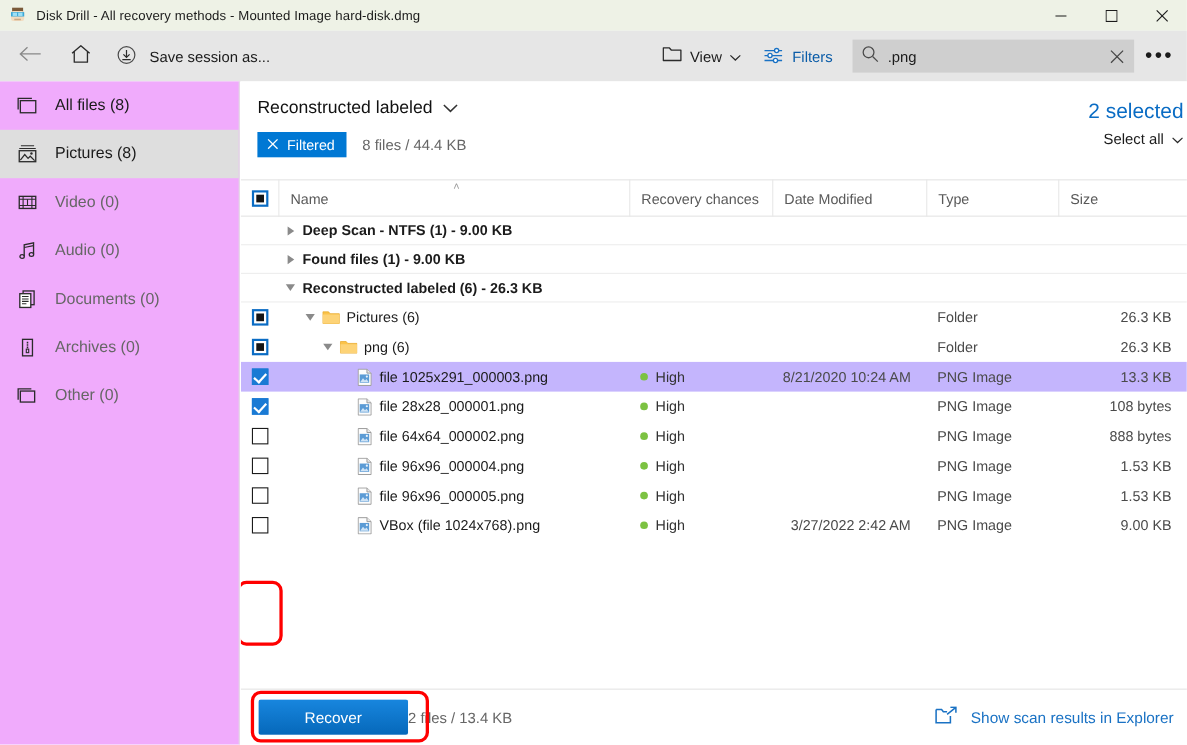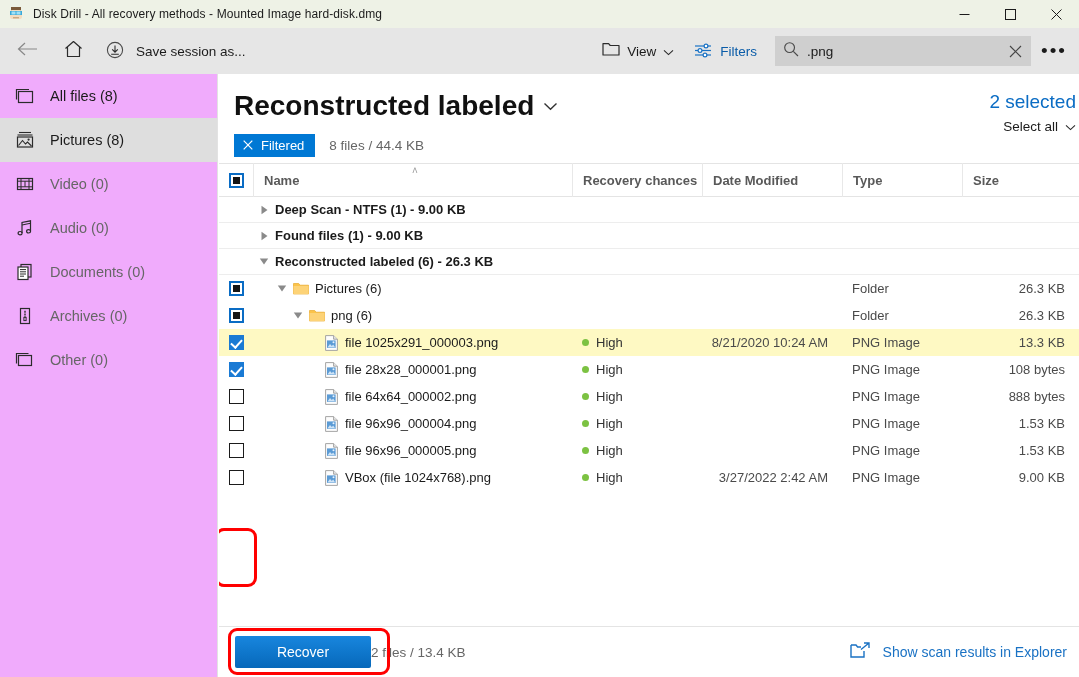--- a/index.html
+++ b/index.html
@@ -76,52 +76,52 @@
   .side-item.active { background:#dedede; }
   .side-item.dim { color:#666; }
   .side-item .s-ico { width:22px; height:22px; display:flex; align-items:center; justify-content:center; flex:0 0 auto; }
   .side-item .s-lab { white-space:nowrap; }
 
   
   .main { position:absolute; left:219px; top:74px; width:860px; height:603px; background:#fff; }
 
   .main-head { position:relative; height:89px; padding:16px 0 0 15px; }
   .mh-title { display:flex; align-items:center; gap:9px; }
-  .mh-title .t { font-size:28px; font-weight:700; color:#111; }
+  .mh-title .t { font-size:16px; font-weight:400; color:#111; }
   .mh-sub { display:flex; align-items:center; gap:14px; margin-top:12px; }
   .chip {
     display:flex; align-items:center; gap:8px; height:23px; padding:0 11px 0 9px;
     background:#0078d4; color:#fff; font-size:13px;
   }
   .mh-count { font-size:13.5px; color:#666; }
   .mh-right { position:absolute; right:3px; top:17px; text-align:left; }
   .mh-selected { font-size:19px; color:#0a6cc4; font-weight:400; }
   .mh-selall { display:flex; align-items:center; justify-content:flex-end; gap:7px; margin-top:6px; font-size:13.5px; color:#1b1b1b; }
 
   
   .thead {
     position:relative; display:flex; height:34px;
     border-top:1px solid #e4e4e4; border-bottom:1px solid #e4e4e4;
     align-items:center; color:#595959; font-size:13px;
   }
-  .thead .cell { height:34px; display:flex; align-items:center; padding-left:10px; border-left:1px solid #e8e8e8;font-weight:bold; }
+  .thead .cell { height:34px; display:flex; align-items:center; padding-left:10px; border-left:1px solid #e8e8e8; }
   .thead .cell.first { border-left:none; }
   .sort-caret { position:absolute; left:193px; top:1px; color:#9a9a9a; font-size:10px; }
 
   .c-chk   { width:34px; justify-content:center; padding-left:0 !important; }
   .c-name  { width:319px; }
   .c-rec   { width:130px; }
   .c-date  { width:140px; }
   .c-type  { width:120px; }
   .c-size  { width:117px; }
 
   .tbody { position:relative; height:431px; overflow:hidden; }
   .row { display:flex; align-items:center; height:27px; font-size:13px; color:#1b1b1b; }
   .row.group { height:26px; border-bottom:1px solid #ededed; }
-  .row.sel { background:#fef9c3;justify-content:flex-end; }
+  .row.sel { background:#c4b5fd;justify-content:flex-end; }
   .row .c { display:flex; align-items:center; height:100%; }
   .row .c-name { padding-left:0; }
   .row .c-rec { color:#333; gap:7px; }
   .row .c-date, .row .c-type { color:#4a4a4a; }
   .row .c-size { color:#4a4a4a; justify-content:flex-end; padding-right:14px; }
   .row .c-date { justify-content:flex-end; padding-right:14px; }
   .row .c-type { padding-left:10px; }
   .row .c-rec { padding-left:10px; }
 
   .twisty { width:22px; display:flex; align-items:center; justify-content:center; color:#808080; font-size:9px; flex:0 0 auto; }

